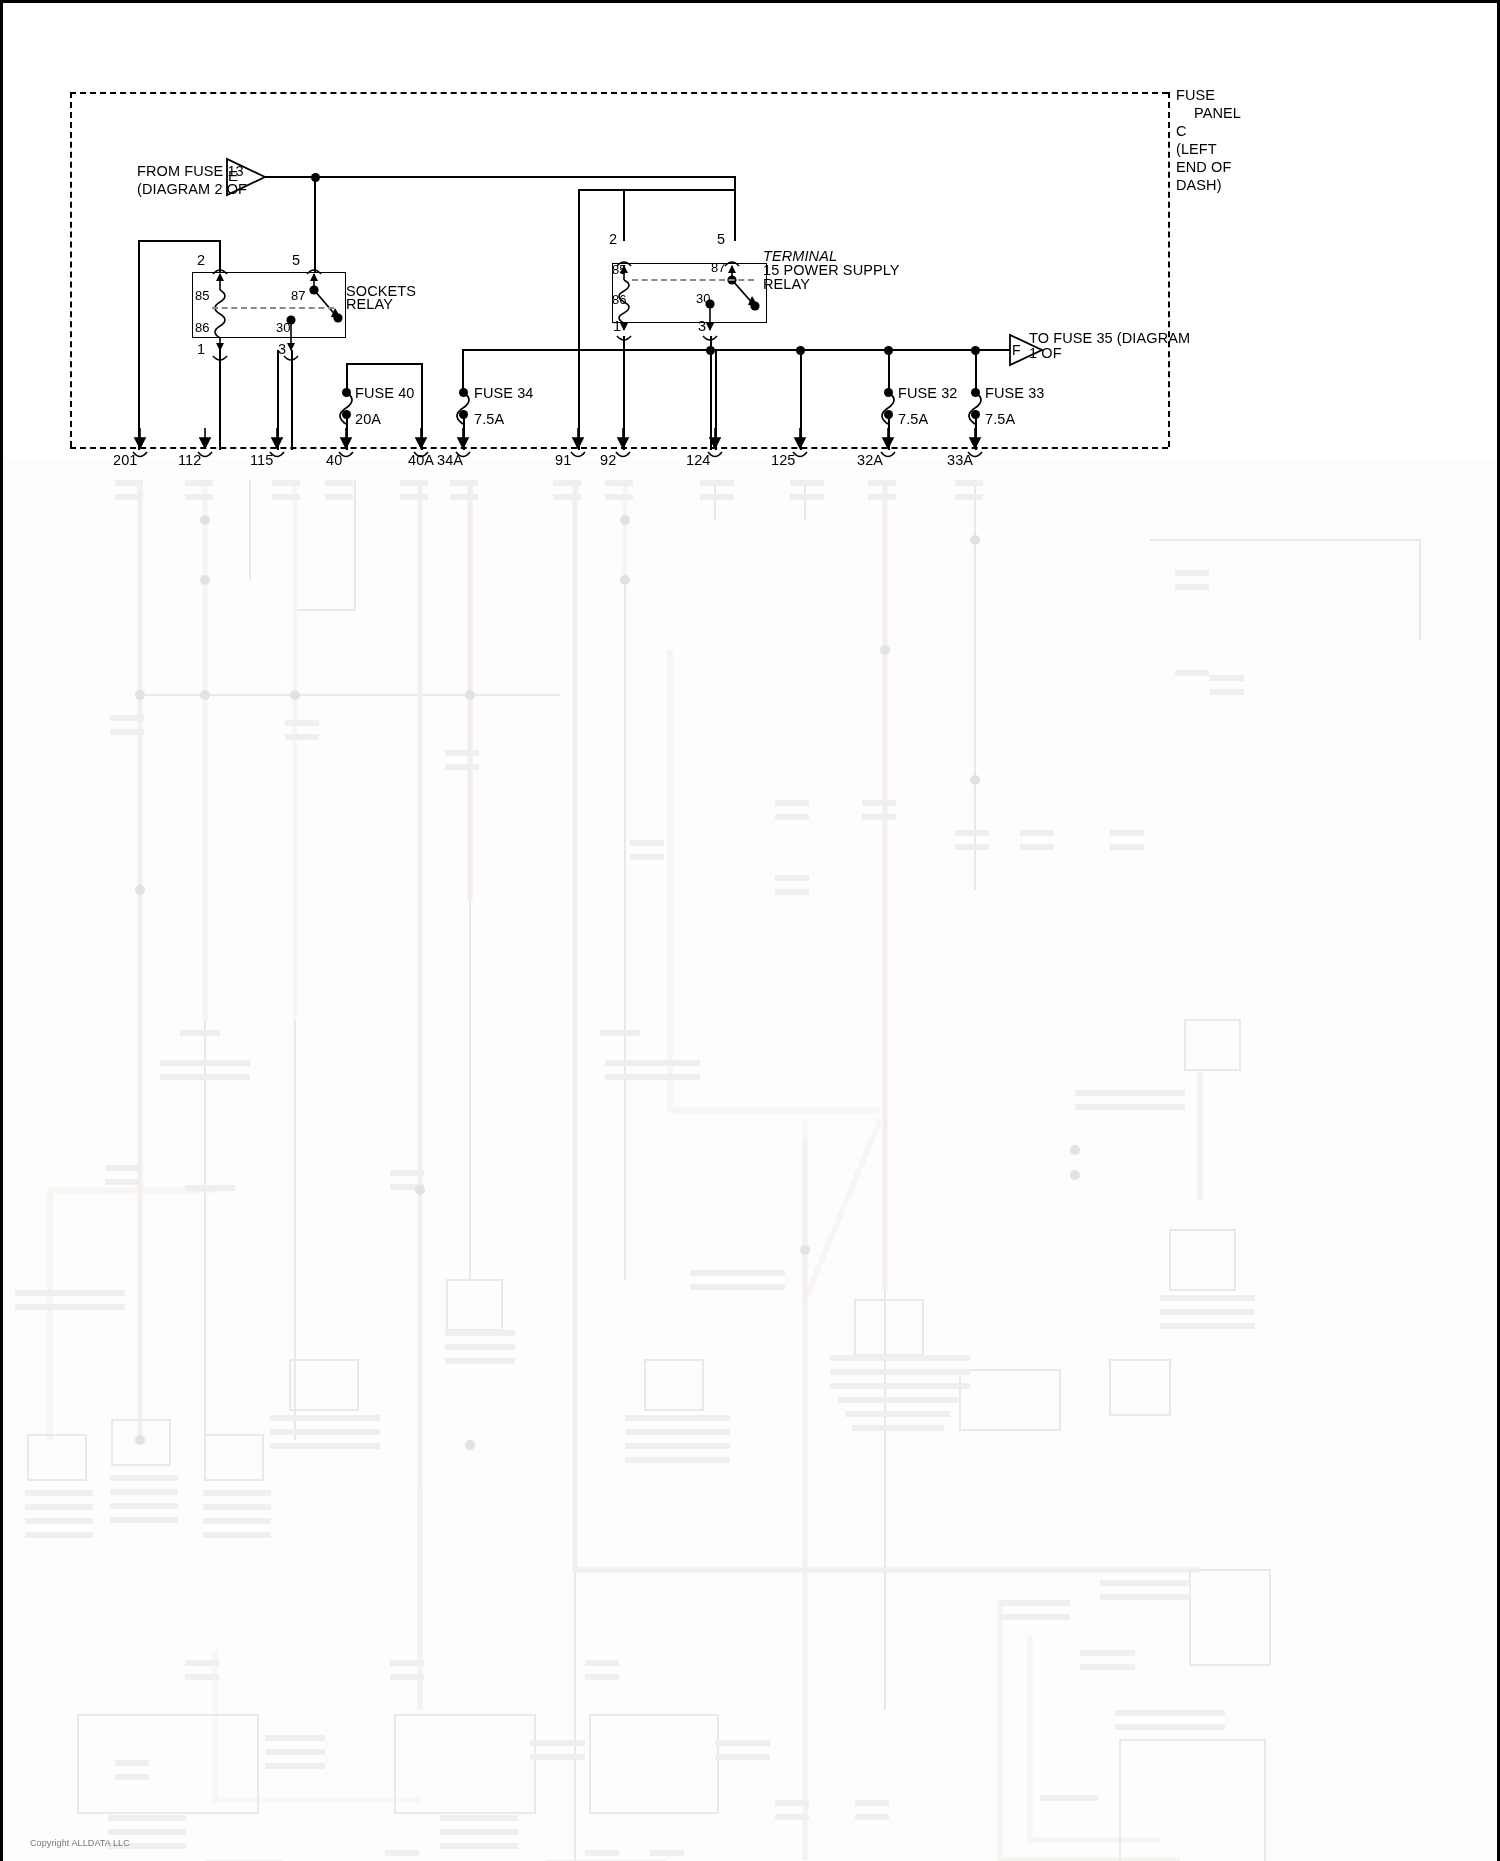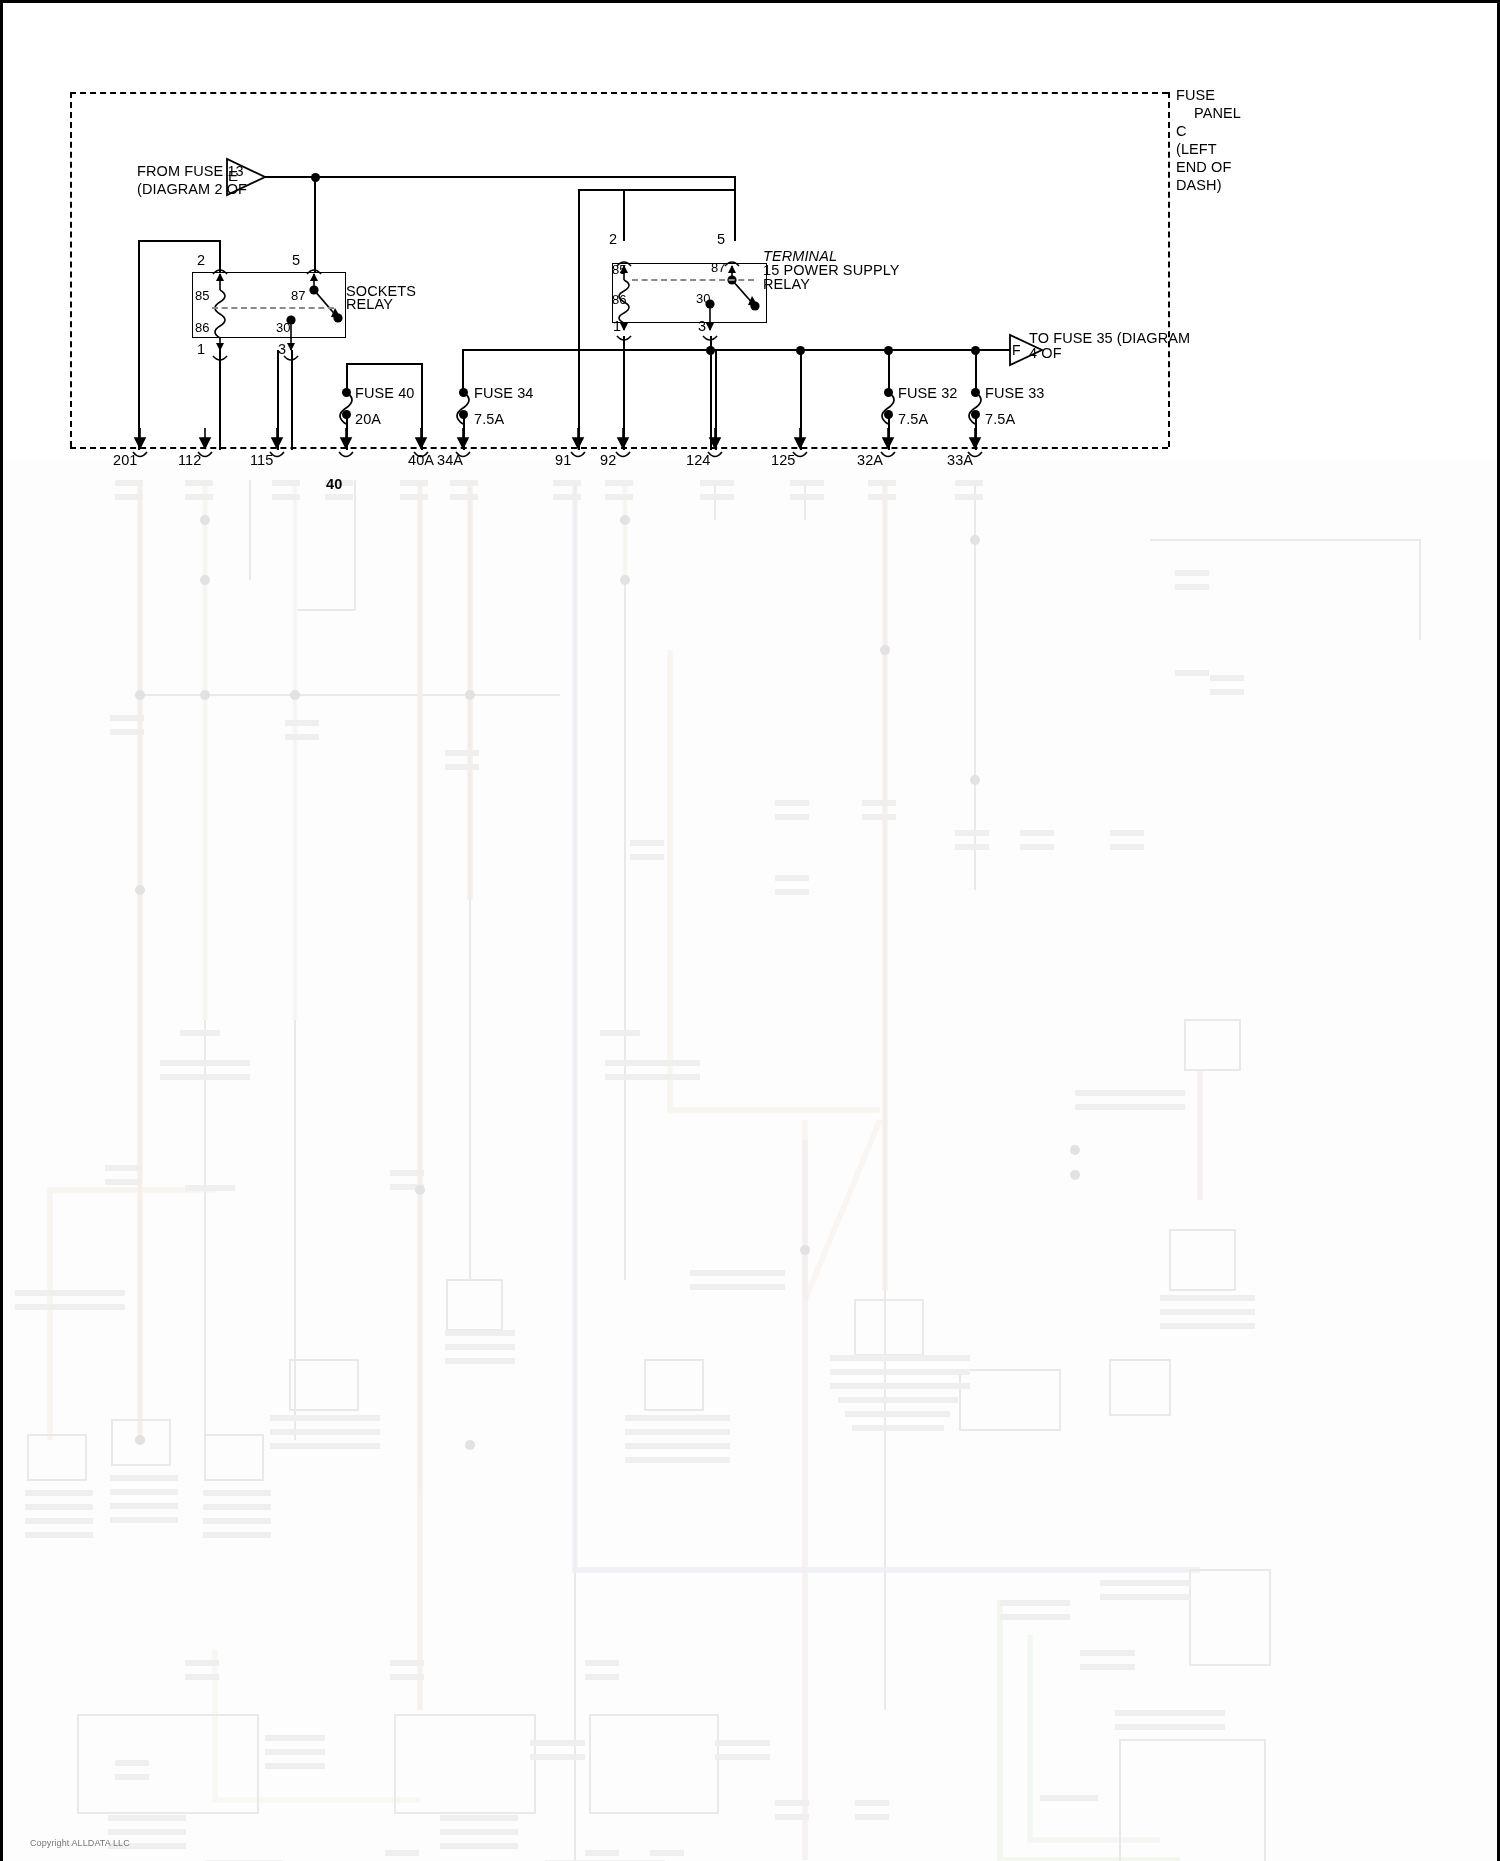--- a/index.html
+++ b/index.html
@@ -389,21 +389,21 @@
   <div class="vl" style="left:715px;top:349px;height:101px;"></div>
   <div class="vl" style="left:800px;top:349px;height:101px;"></div>
   <div class="vl" style="left:888px;top:349px;height:40px;"></div>
   <div class="vl" style="left:975px;top:349px;height:40px;"></div>
 
   <svg width="40" height="34" style="left:1008px;top:333px;">
     <path d="M2 2 L2 32 L34 17 Z" fill="none" stroke="#000" stroke-width="1.8"></path>
   </svg>
   <div class="txt" style="left:1012px;top:342px;font-size:14px;">F</div>
   <div class="txt" style="left:1029px;top:330px;">TO FUSE 35 (DIAGRAM</div>
-  <div class="txt" style="left:1029px;top:345px;">4 OF</div>
+  <div class="txt" style="left:1029px;top:345px;">1 OF</div>
 
   <div class="vl" style="left:346px;top:363px;height:28px;"></div>
   <div class="hl" style="left:346px;top:363px;width:76px;"></div>
   <div class="vl" style="left:421px;top:363px;height:87px;"></div>
   <div class="dot" style="left:346px;top:392px;"></div>
   <svg width="22" height="32" style="left:337px;top:392px;">
     <path d="M9 0 q12 8 0 16 q-12 8 0 16" fill="none" stroke="#000" stroke-width="1.7"></path>
   </svg>
   <div class="dot" style="left:346px;top:414px;"></div>
   <div class="vl" style="left:346px;top:414px;height:36px;"></div>
@@ -480,21 +480,21 @@
       <path d="M608 24 q7 9 14 0"></path>
         <path d="M693 24 q7 9 14 0"></path>
       <path d="M781 24 q7 9 14 0"></path>
         <path d="M868 24 q7 9 14 0"></path>
     </g>
   </svg>
 
   <div class="txt" style="left:113px;top:452px;">201</div>
   <div class="txt" style="left:178px;top:452px;">112</div>
   <div class="txt" style="left:250px;top:452px;">115</div>
-  <div class="txt" style="left:326px;top:476px;font-weight:bold;">40</div>
+  <div class="txt" style="left:326px;top:452px;">40</div>
   <div class="txt" style="left:408px;top:452px;">40A</div>
   <div class="txt" style="left:437px;top:452px;">34A</div>
   <div class="txt" style="left:555px;top:452px;">91</div>
   <div class="txt" style="left:600px;top:452px;">92</div>
   <div class="txt" style="left:686px;top:452px;">124</div>
   <div class="txt" style="left:771px;top:452px;">125</div>
   <div class="txt" style="left:857px;top:452px;">32A</div>
   <div class="txt" style="left:947px;top:452px;">33A</div>
 
   <div class="txt" style="left:30px;top:1838px;font-size:9px;color:#777;">Copyright ALLDATA LLC</div>

